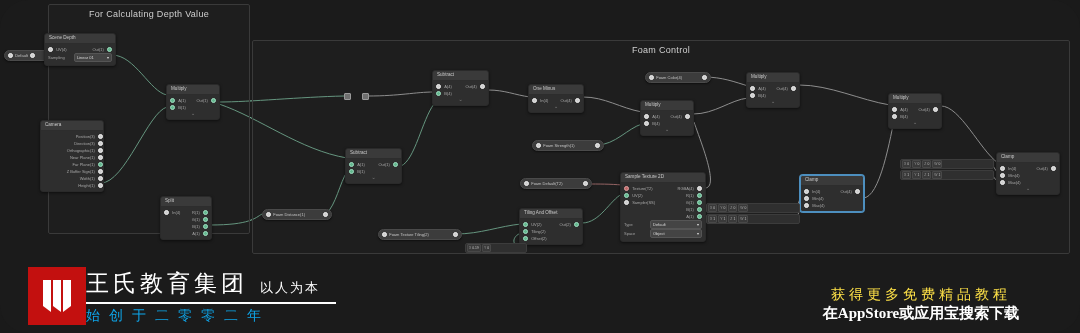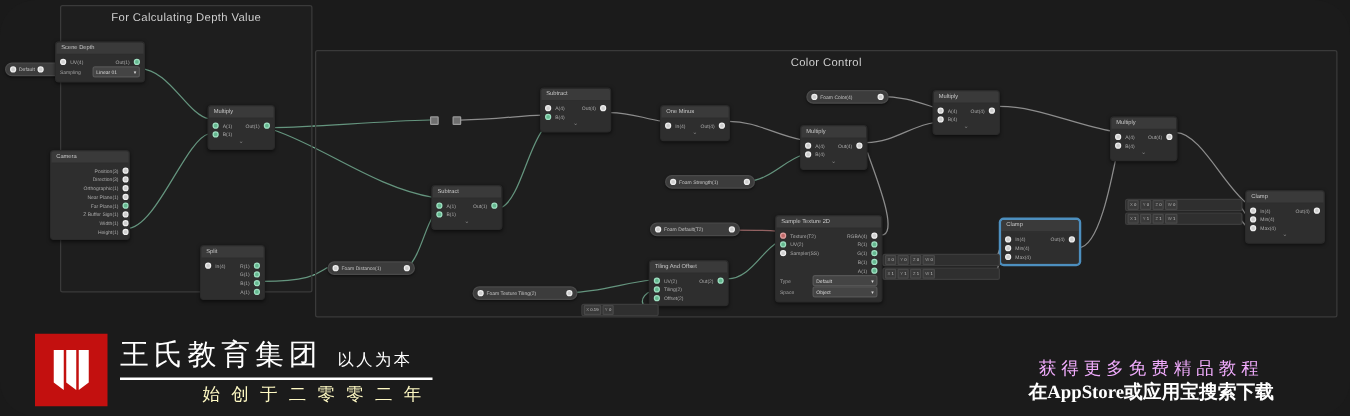--- a/index.html
+++ b/index.html
@@ -49,32 +49,32 @@
   .vf{display:flex;align-items:center;gap:1px;background:#3a3a3a;border:1px solid #484848;
       border-radius:1px;height:6px;padding:0 1px;font-size:3.4px;color:#c5c5c5;}
   .vf b{color:#9a9a9a;font-weight:normal;}
 
   
   .redot{position:absolute;width:5px;height:5px;border-radius:1px;background:#6f6f6f;border:1px solid #9a9a9a;}
 
   svg.wires{position:absolute;left:0;top:0;width:1080px;height:333px;pointer-events:none;}
 
   
-  .wm-left{position:absolute;left:28px;bottom:8px;display:flex;align-items:center;gap:10px;}
+  .wm-left{position:absolute;left:28px;bottom:8px;display:flex;align-items:center;}
   .wm-logo{width:58px;height:58px;background:#c3100f;display:flex;align-items:center;justify-content:center;}
   .wm-logo svg{width:40px;height:40px;}
   .wm-txt{display:flex;flex-direction:column;}
   .wm-r1{display:flex;align-items:flex-end;gap:12px;}
   .wm-main{font-size:23px;color:#fff;letter-spacing:4px;font-family:"Liberation Serif","DejaVu Serif",serif;}
   .wm-sub{font-size:13px;color:#fff;letter-spacing:2px;padding-bottom:2px;}
   .wm-line{height:2px;background:#fff;margin:3px 0 3px 0;width:250px;}
-  .wm-r2{font-size:14px;color:#fef9c3;letter-spacing:9px;text-align:right;}
+  .wm-r2{font-size:14px;color:#0ea5e9;letter-spacing:9px;}
 
   .wm-right{position:absolute;right:14px;bottom:10px;width:290px;text-align:center;}
-  .wr1{font-size:14px;color:#f0abfc;letter-spacing:4px;}
+  .wr1{font-size:14px;color:#fde047;letter-spacing:4px;}
   .wr2{background:#c9c9c9;margin:3px 0;padding:1px 0;}
   .wr2 span{font-size:14px;color:#c3100f;font-weight:bold;letter-spacing:6px;}
   .wr3{font-size:15px;color:#fff;font-weight:bold;letter-spacing:0px;font-family:Liberation Serif, serif;}
 </style>
 </head>
 <body>
 
 <div id="canvas">
 
   <svg class="wires">
@@ -129,21 +129,21 @@
       <path d="M991 174 L997 181" stroke="#b9b9b9"></path>
 
       <path d="M49 56 L45 56" stroke="#b9b9b9"></path>
     </g>
   </svg>
 
   <div class="group" style="left:48px;top:4px;width:200px;height:228px;">
     <div class="group-title">For Calculating Depth Value</div>
   </div>
   <div class="group" style="left:252px;top:40px;width:816px;height:212px;">
-    <div class="group-title">Color Control</div>
+    <div class="group-title">Foam Control</div>
   </div>
 
   <div class="pill" style="left:4px;top:50px;width:44px;">
     <span class="port w"></span>
     <span>Default</span>
     <span class="port w"></span>
   </div>
 
   <div class="node" style="left:44px;top:33px;width:70px;">
     <div class="n-head">Scene Depth</div>

